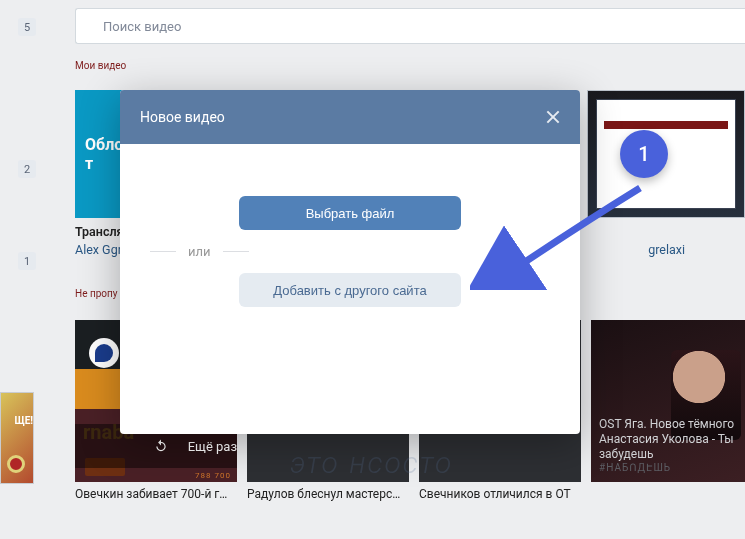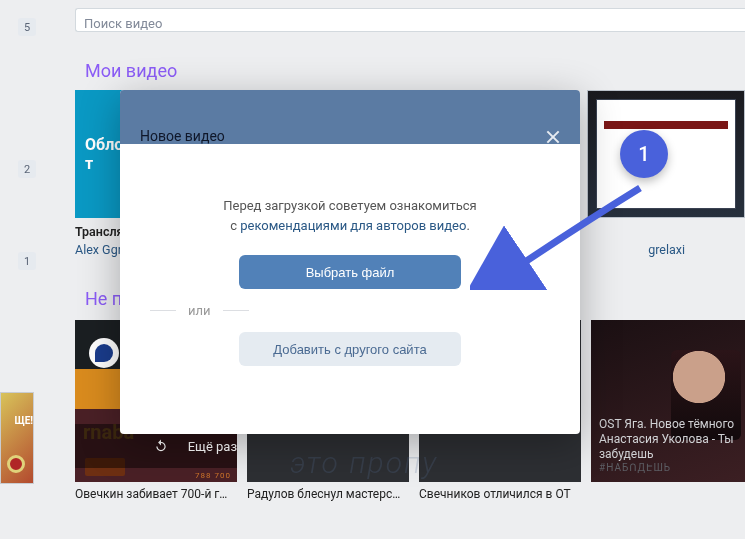--- a/index.html
+++ b/index.html
@@ -49,36 +49,36 @@
   }
 
   .main {
     position: absolute;
     left: 70px; right: 0; top: 0; bottom: 0;
   }
 
   .search {
     position: absolute;
     top: 8px; left: 5px; right: 0;
-    height: 24px;
+    height: 36px;
     border: 1px solid #d3d9de;
     border-right: none;
     border-radius: 3px 0 0 3px;
     background: #fff;
-    padding: 0 8px;
+    padding: 0 27px;
     font-size: 13px;
     color: #828a99;
-    display: flex; align-items: flex-end;
+    display: flex; align-items: center;
   }
 
   .section-title {
     position: absolute;
-    left: 15px;
-    font-size: 18px;
-    color: #8b5cf6;
+    left: 5px;
+    font-size: 10px;
+    color: #7f1d1d;
   }
   .st-my { top: 60px; }
   .st-miss { top: 288px; }
 
   .vid-row1 { position:absolute; top:90px; left:5px; right:0; height:180px; }
   .thumb-blue {
     position:absolute; left:0; top:0; width:141px; height:128px;
     background:#0a99c4; color:#fff;
     display:flex;flex-direction:column;justify-content:center;
     padding:10px; font-size:16px; font-weight:bold;
@@ -138,22 +138,22 @@
   
   .modal-bg{position:absolute;inset:0;background:rgba(0,0,0,0);}
   .modal{
     position:absolute; left:120px; top:90px;
     width:460px; height:344px;
     background:#fff; border-radius:4px;
     box-shadow:0 10px 40px rgba(0,0,0,.3);
     overflow:hidden;
   }
   .modal-header{
-    height:54px; background:#5b7ba3; color:#0f172a;
-    display:flex;align-items:flex-end;justify-content:space-between;
+    height:54px; background:#5b7ba3; color:#ffffff;
+    display:flex;align-items:center;justify-content:space-between;
     padding:0 20px; font-size:14px;
   }
   .close-x{width:14px;height:14px;position:relative;cursor:pointer;opacity:.85;}
   .close-x::before,.close-x::after{content:"";position:absolute;left:6px;top:-1px;width:2px;height:16px;background:#fff;}
   .close-x::before{transform:rotate(45deg);}
   .close-x::after{transform:rotate(-45deg);}
 
   .modal-body{padding:32px 30px 0;text-align:center;font-size:13px;color:#555;}
   .modal-body p{line-height:1.5;}
   .modal-body .p2{margin-top:20px;}
@@ -245,33 +245,29 @@
           <div class="t1">Анастасия Уколова - Ты забудешь</div>
           <div class="hash">#НАБՈДԷШЬ</div>
         </div>
       </div>
     </div>
   </div>
 </div>
 
 <div class="wm1">Soc-FAQ.ru</div>
 <div class="wm2">Социальные сети</div>
-<div class="wm3">это пропу</div>
+<div class="wm3">это нсосто</div>
 
 <div class="modal-bg"></div>
 <div class="modal">
   <div class="modal-header">
     <span>Новое видео</span>
     <div class="close-x"></div>
   </div>
   <div class="modal-body">
-    <p class="p2">
-      <span>Перед загрузкой советуем ознакомиться</span><br>
-      <span>с </span><a href="#">рекомендациями для авторов видео</a><span>.</span>
-    </p>
     <button class="btn btn-primary">Выбрать файл</button>
     <div class="or-sep">
         <span>или</span>
       </div>
     <button class="btn btn-secondary">Добавить с другого сайта</button>
   </div>
 </div>
 
 <div class="callout-circle">1</div>
 <svg class="arrow-svg" viewBox="0 0 190 120">

